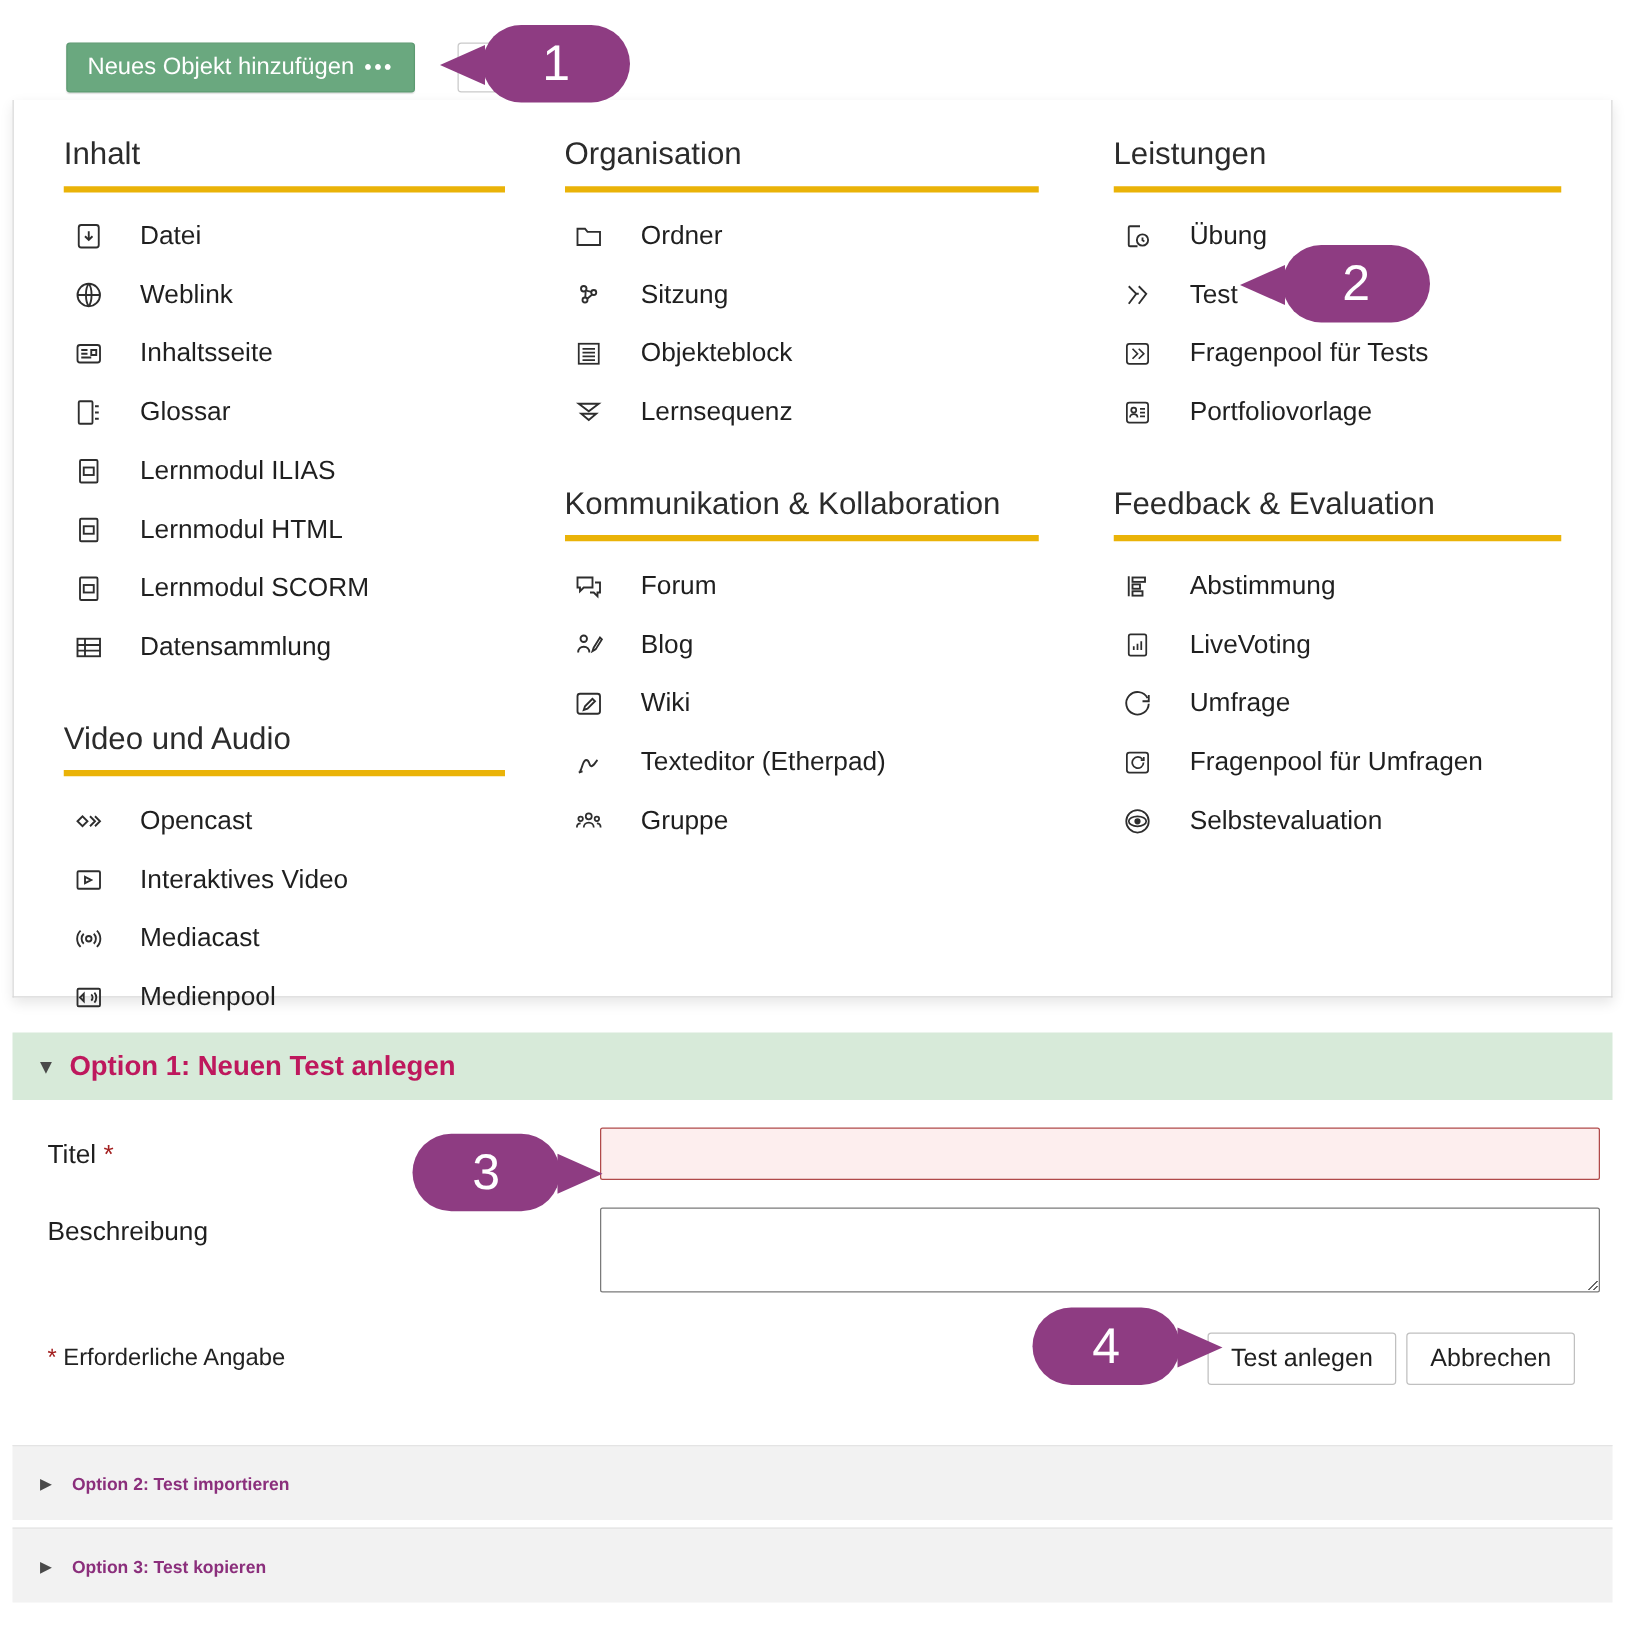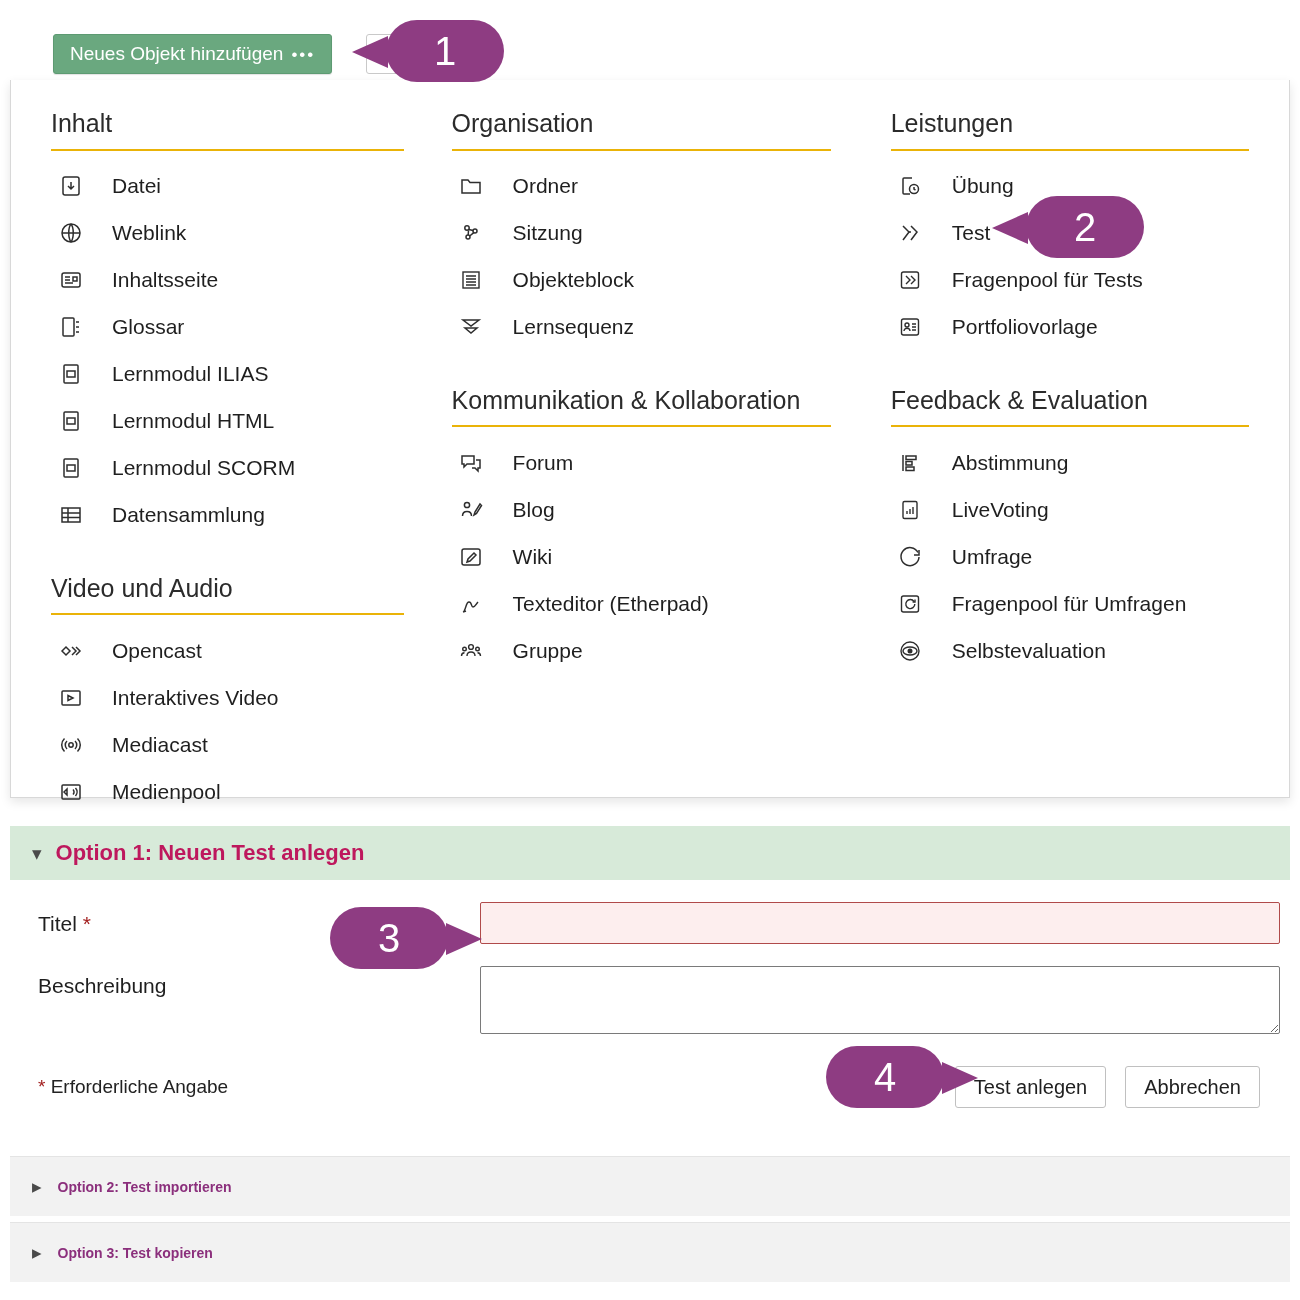--- a/index.html
+++ b/index.html
@@ -69,21 +69,21 @@
   }
   .col { width: 372px; }
   .col.mid { width: 400px; }
   .col.right { width: 378px; margin-left: 12px; }
 
   .group-title {
     font-size: 25px;
     font-weight: 400;
     color: #2b2b2b;
     padding-bottom: 10px;
-    border-bottom: 2px solid #eab308;
+    border-bottom: 5px solid #eab308;
     margin: 0 0 12px 0;
     line-height: 1.22;
   }
   .group-title.second { margin-top: 34px; }
   .group-title.twoline { }
 
   .item {
     display: flex;
     align-items: center;
     gap: 28px;
@@ -160,21 +160,21 @@
   .hint {
     position: absolute;
     left: 28px; top: 196px;
     font-size: 19px;
     color: #222;
   }
   .hint .star { color: #a32020; }
   .btn-row {
     position: absolute;
     right: 30px; top: 186px;
-    display: flex; gap: 19px;
+    display: flex; gap: 8px;
   }
   .btn {
     background: #ffffff;
     border: 1px solid #c0c0c0;
     border-radius: 3px;
     font-size: 20px;
     padding: 10px 18px;
     color: #1f1f1f;
     line-height: 1;
     font-family: "Liberation Sans", sans-serif;

